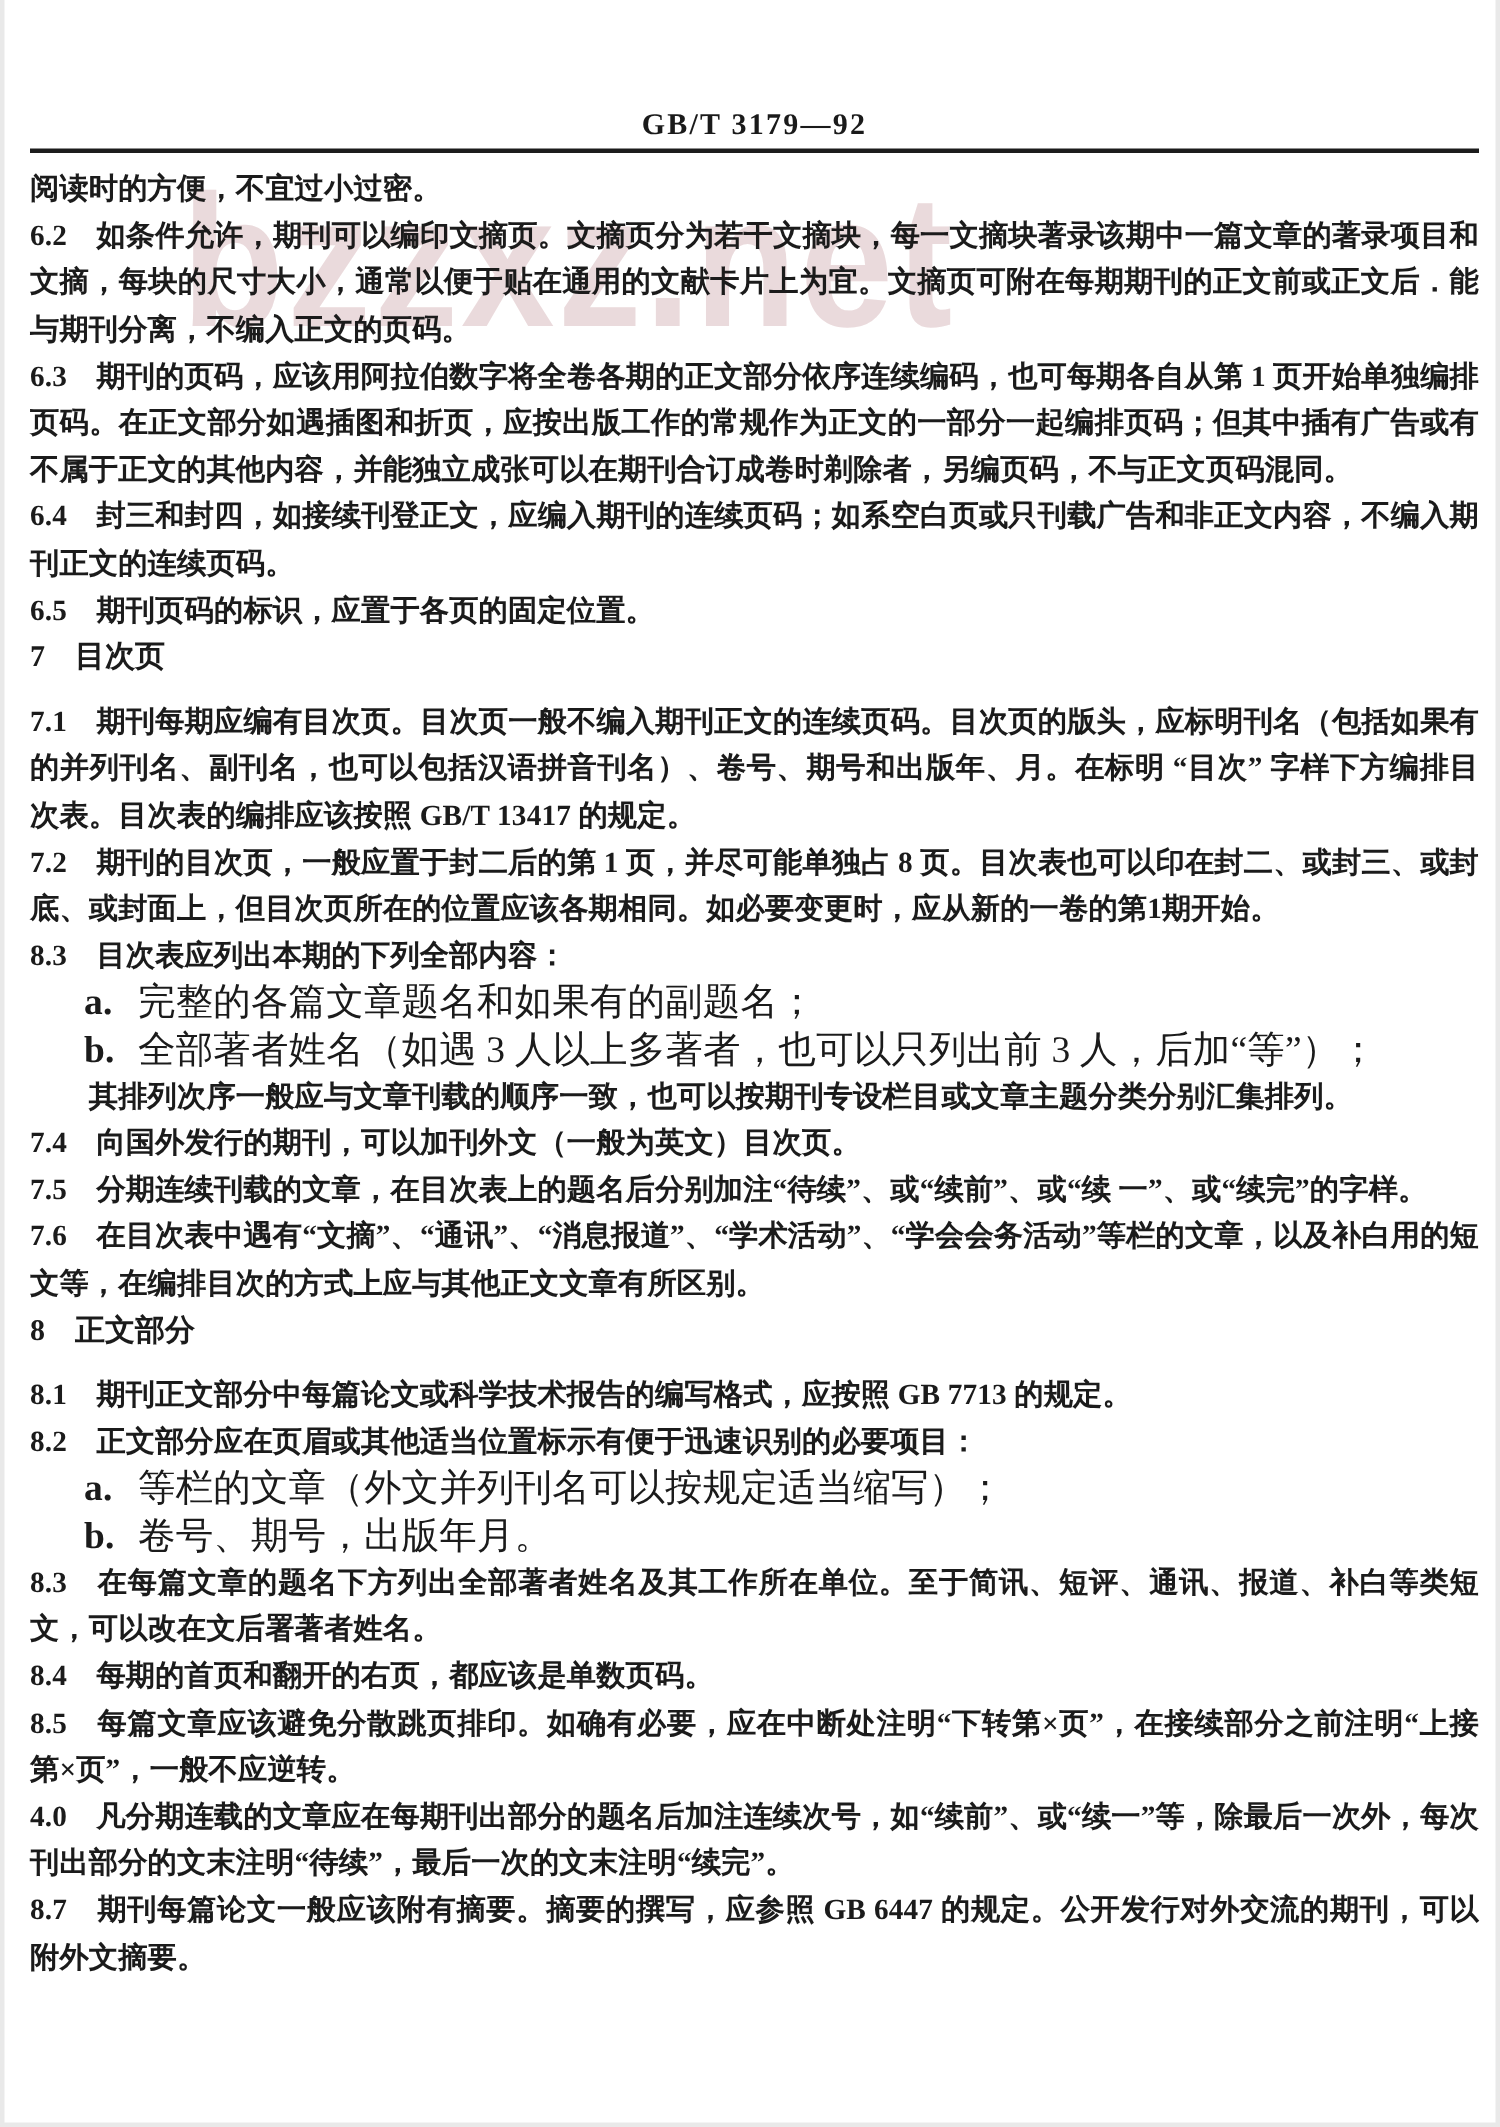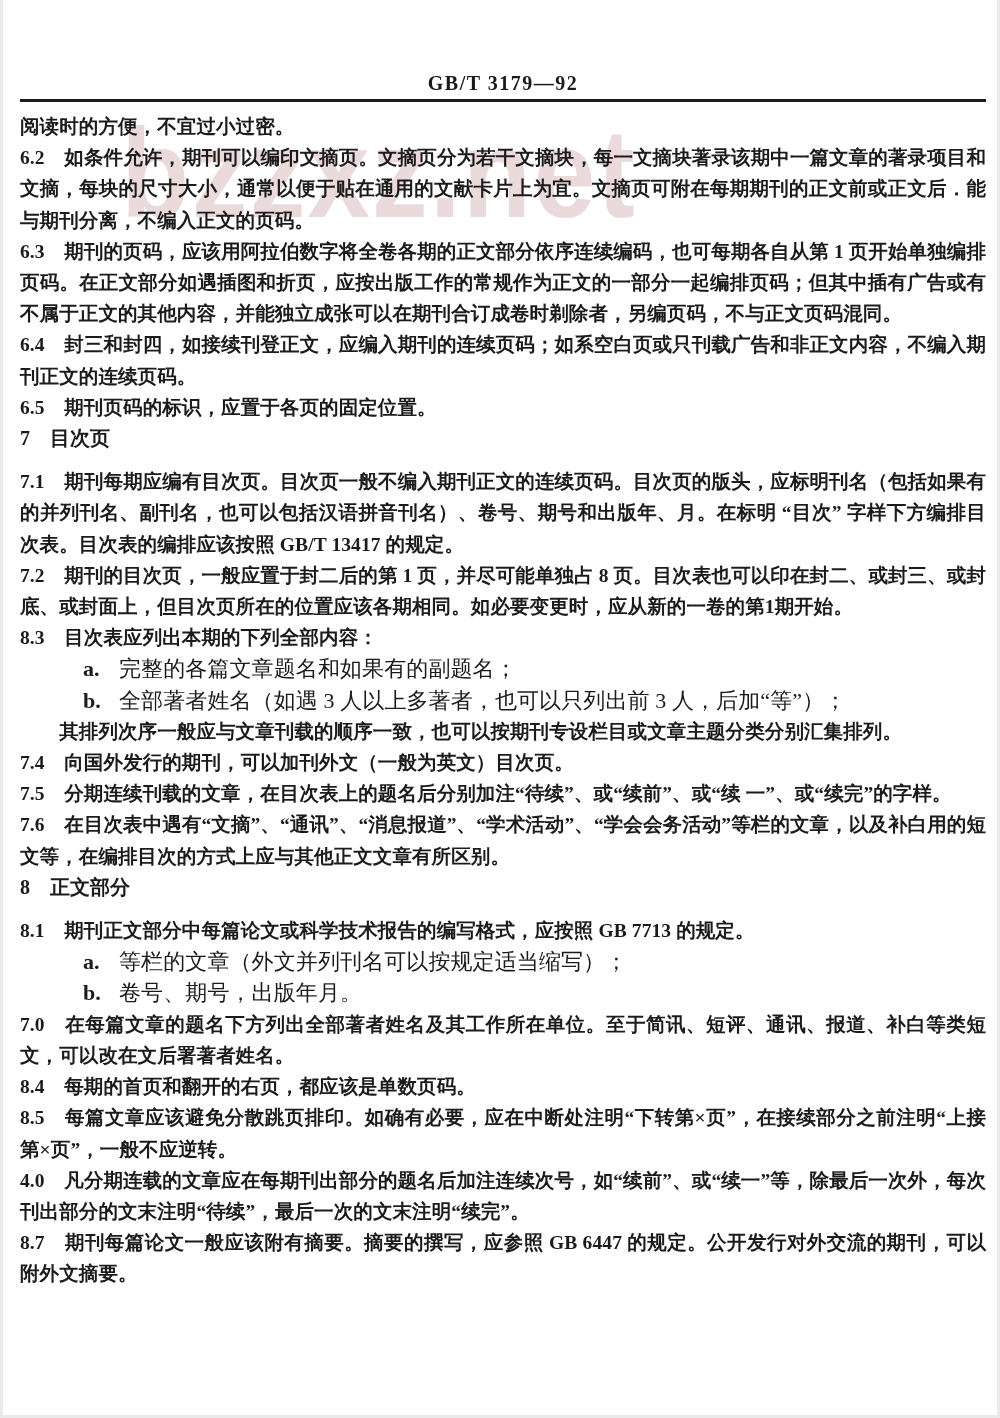--- a/index.html
+++ b/index.html
@@ -96,22 +96,22 @@
     font-size: 20px;
     line-height: 31.2px;
     margin-bottom: 12px;
   }
   .sec-head .sec-num {
     display: inline-block;
     width: 30px;
   }
 
   .lettered {
-    margin-left: 63px;
-    font-size: 22px;
+    margin-left: 36px;
+    font-size: 25px;
     line-height: 31.2px;
   }
   .lettered .lbl {
     display: inline-block;
     width: 36px;
     font-weight: bold;
     font-family: "Liberation Serif", serif;
   }
 </style>
 </head>
@@ -162,29 +162,30 @@
     <p class="para">7.5　分期连续刊载的文章，在目次表上的题名后分别加注“待续”、或“续前”、或“续 一”、或“续完”的字样。</p>
 
     <p class="para">7.6　在目次表中遇有“文摘”、“通讯”、“消息报道”、“学术活动”、“学会会务活动”等栏的文章，以及补白用的短文等，在编排目次的方式上应与其他正文文章有所区别。</p>
 
     <div class="sec-head">
       <span class="sec-num">8</span><span>正文部分</span>
     </div>
 
     <p class="para">8.1　期刊正文部分中每篇论文或科学技术报告的编写格式，应按照 GB 7713 的规定。</p>
 
+    <p class="para">8.2　正文部分应在页眉或其他适当位置标示有便于迅速识别的必要项目：</p>
 
     <p class="lettered">
       <span class="lbl">a.</span><span>等栏的文章（外文并列刊名可以按规定适当缩写）；</span>
     </p>
     <p class="lettered">
       <span class="lbl">b.</span><span>卷号、期号，出版年月。</span>
     </p>
 
-    <p class="para">7.0　在每篇文章的题名下方列出全部著者姓名及其工作所在单位。至于简讯、短评、通讯、报道、补白等类短文，可以改在文后署著者姓名。</p>
+    <p class="para">8.3　在每篇文章的题名下方列出全部著者姓名及其工作所在单位。至于简讯、短评、通讯、报道、补白等类短文，可以改在文后署著者姓名。</p>
 
     <p class="para">8.4　每期的首页和翻开的右页，都应该是单数页码。</p>
 
     <p class="para">8.5　每篇文章应该避免分散跳页排印。如确有必要，应在中断处注明“下转第×页”，在接续部分之前注明“上接第×页”，一般不应逆转。</p>
 
     <p class="para">4.0　凡分期连载的文章应在每期刊出部分的题名后加注连续次号，如“续前”、或“续一”等，除最后一次外，每次刊出部分的文末注明“待续”，最后一次的文末注明“续完”。</p>
 
     <p class="para">8.7　期刊每篇论文一般应该附有摘要。摘要的撰写，应参照 GB 6447 的规定。公开发行对外交流的期刊，可以附外文摘要。</p>
 
   </div>

